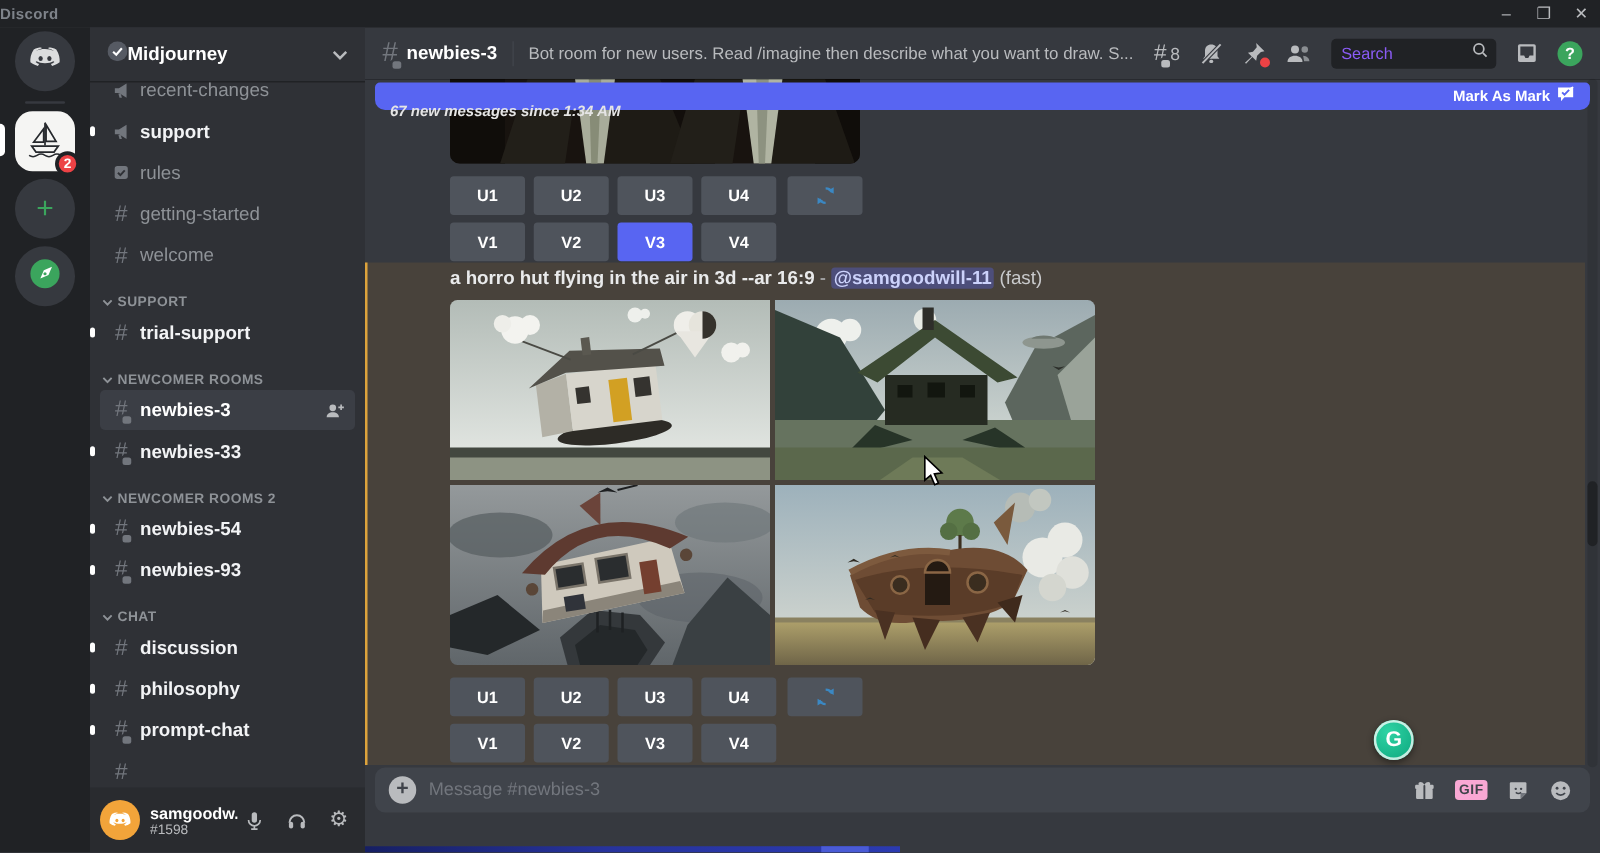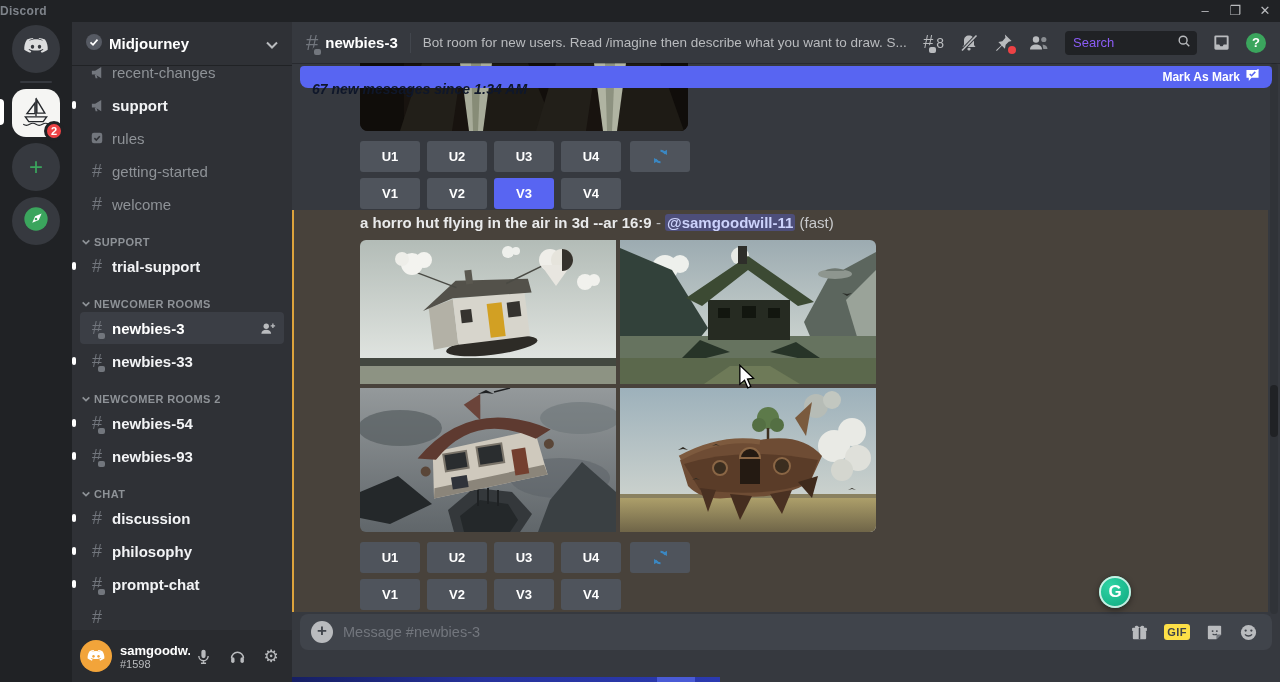--- a/index.html
+++ b/index.html
@@ -18,21 +18,21 @@
   #rail { width:72px; background:#202225; display:flex; flex-direction:column; align-items:center; padding-top:3px; flex-shrink:0; }
   .rail-btn { width:48px; height:48px; border-radius:50%; background:#36393f; display:flex; align-items:center; justify-content:center; margin-bottom:6px; position:relative; cursor:pointer; }
   .rail-divider { width:32px; height:2px; background:#36393f; border-radius:1px; margin:2px 0 6px; }
   .server-tile { width:48px; height:48px; border-radius:14px; background:#f5f5f3; display:flex; align-items:center; justify-content:center; margin-bottom:6px; position:relative; cursor:pointer; }
   .server-pill { position:absolute; left:-12px; top:10px; width:4px; height:26px; background:#fff; border-radius:0 4px 4px 0; }
   .server-badge { position:absolute; right:-4px; bottom:-4px; min-width:20px; height:20px; background:#ed4245; border:3px solid #202225; border-radius:10px; color:#fff; font-size:11px; font-weight:bold; display:flex; align-items:center; justify-content:center; }
   .green { color:#3ba55d; }
 
   
   #sidebar { width:220px; background:#2f3136; display:flex; flex-direction:column; flex-shrink:0; }
-  #guild-header { height:43px; display:flex; align-items:center; gap:7px; padding:12px 14px; box-shadow:0 1px 0 rgba(0,0,0,.3); cursor:pointer; flex-shrink:0; }
+  #guild-header { height:43px; display:flex; align-items:center; padding:12px 14px; box-shadow:0 1px 0 rgba(0,0,0,.3); cursor:pointer; flex-shrink:0; }
   #guild-header .gname { font-size:15px; font-weight:bold; color:#fff; flex:1; }
   #channel-list { flex:1; overflow:hidden; padding-top:0; }
   .chan-row { height:32px; margin:1px 8px; border-radius:4px; display:flex; align-items:center; gap:6px; padding:0 8px; position:relative; cursor:pointer; color:#8e9297; --bub:#2f3136; }
   .chan-row.first { margin-top:-9px; }
   .chan-row .cicon { width:18px; display:flex; justify-content:center; color:#72767d; flex-shrink:0; }
   .chan-row .clabel { font-size:15px; font-weight:500; white-space:nowrap; overflow:hidden; }
   .chan-row.unread { color:#f2f3f5; }
   .chan-row.unread .clabel { font-weight:600; }
   .chan-row.selected { background:#3b3e45; color:#fff; --bub:#3b3e45; }
   .chan-row.selected .clabel { font-weight:600; }
@@ -62,21 +62,21 @@
   #chat-topbar .tb-ic { display:flex; align-items:center; cursor:pointer; position:relative; }
   #chat-topbar .thread-count { font-size:14px; color:#b9bbbe; margin-left:3px; }
   #chat-topbar .pin-dot { position:absolute; right:-3px; bottom:-2px; width:8px; height:8px; border-radius:50%; background:#ed4245; }
   #searchbox { width:132px; height:24px; background:#202225; border-radius:4px; display:flex; align-items:center; padding:0 6px 0 8px; cursor:text; }
   #searchbox .sph { font-size:13px; color:#8b5cf6; flex:1; }
   #help-btn { width:20px; height:20px; border-radius:50%; background:#3ba55d; color:#fff; font-size:13px; font-weight:bold; display:flex; align-items:center; justify-content:center; cursor:pointer; }
 
   #chat-content { flex:1; position:relative; overflow:hidden; }
 
   #new-banner { position:absolute; left:8px; right:8px; top:3px; height:22px; background:#5865f2; border-radius:4px 4px 8px 8px; z-index:4; display:flex; align-items:center; padding:0 12px; cursor:pointer; }
-  #new-banner .btext { font-size:14px; font-weight:bold; font-style:italic; color:#0f172a;margin-top:24px; }
+  #new-banner .btext { font-size:12px; font-weight:bold; font-style:italic; color:#e5e5e5;margin-top:24px; }
   #new-banner .baction { margin-left:auto; display:flex; align-items:center; gap:5px; font-size:12px; font-weight:bold; color:#fff; }
 
   .msg-img-top { position:absolute; left:68px; top:0; width:328px; height:68px; border-radius:0 0 8px 8px; overflow:hidden; z-index:1; cursor:pointer; }
   .btn-row { position:absolute; left:68px; display:flex; gap:7px; z-index:2; }
   .dbtn { width:60px; height:31px; background:#4f545c; border:none; border-radius:3px; color:#fff; font-size:13px; font-weight:600; font-family:inherit; display:flex; align-items:center; justify-content:center; cursor:pointer; }
   .dbtn.active { background:#5865f2; }
   .dbtn.icon-btn svg { display:block; }
 
   #mention-block { position:absolute; left:0; top:147px; width:976px; height:402px; background:rgba(250,166,26,.09); border-left:2px solid #dda33c; z-index:0; }
   #msg2-header { position:absolute; left:68px; top:151px; font-size:15px; color:#dcddde; z-index:1; white-space:nowrap; }
@@ -92,21 +92,21 @@
   #scroll-track { position:absolute; right:2px; top:0; bottom:0; width:8px; background:rgba(32,34,37,.25); border-radius:4px; }
   #scroll-thumb { position:absolute; right:2px; top:322px; width:8px; height:52px; background:#202225; border-radius:4px; cursor:pointer; }
 
   
   #composer { height:68px; padding:0 8px; position:relative; flex-shrink:0; }
   #msg-input { height:36px; background:#40444b; border-radius:8px; display:flex; align-items:center; cursor:text; }
   #msg-input .plus { width:22px; height:22px; border-radius:50%; background:#b9bbbe; color:#40444b; font-size:17px; font-weight:bold; line-height:20px; text-align:center; margin:0 10px 0 11px; cursor:pointer; flex-shrink:0; }
   #msg-input .placeholder { font-size:14.5px; color:#72767d; flex:1; white-space:nowrap; overflow:hidden; }
   #msg-input .cicons { display:flex; align-items:center; gap:15px; padding-right:14px; color:#b9bbbe; }
   #msg-input .cbtn { display:flex; align-items:center; cursor:pointer; }
-  .gif-badge { background:#fde047; color:#40444b; font-size:11px; font-weight:bold; border-radius:3px; padding:2px 3px; letter-spacing:.5px; }
+  .gif-badge { background:#f9a8d4; color:#40444b; font-size:11px; font-weight:bold; border-radius:3px; padding:2px 3px; letter-spacing:.5px; }
   #blue-strip { position:absolute; left:0; bottom:0; width:428px; height:5px; background:linear-gradient(90deg,#161f63,#27339c 45%,#2b3ab0); }
   #blue-strip .lite { position:absolute; left:365px; top:0; width:38px; height:5px; background:#4a5bd6; }
 
   
   #grammarly { position:absolute; left:1099px; top:576px; width:32px; height:32px; border-radius:50%; background:radial-gradient(circle at 35% 30%,#2ed3a4,#0ca57c); box-shadow:0 2px 6px rgba(0,0,0,.45), inset 0 0 0 2px rgba(255,255,255,.75); display:flex; align-items:center; justify-content:center; color:#fff; font-size:17px; font-weight:bold; z-index:20; cursor:pointer; }
   #cursor { position:absolute; left:738px; top:364px; z-index:30; pointer-events:none; }
 </style>
 </head>
 <body>
 

